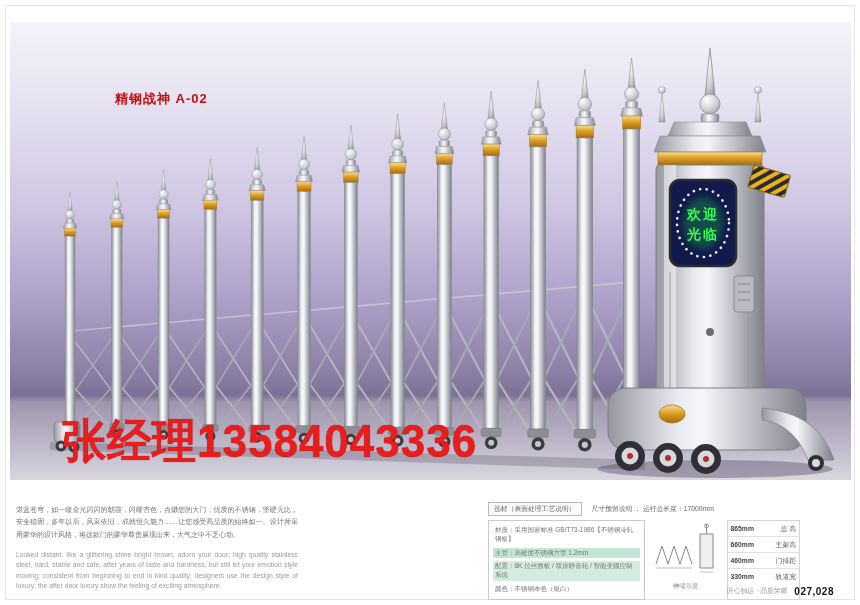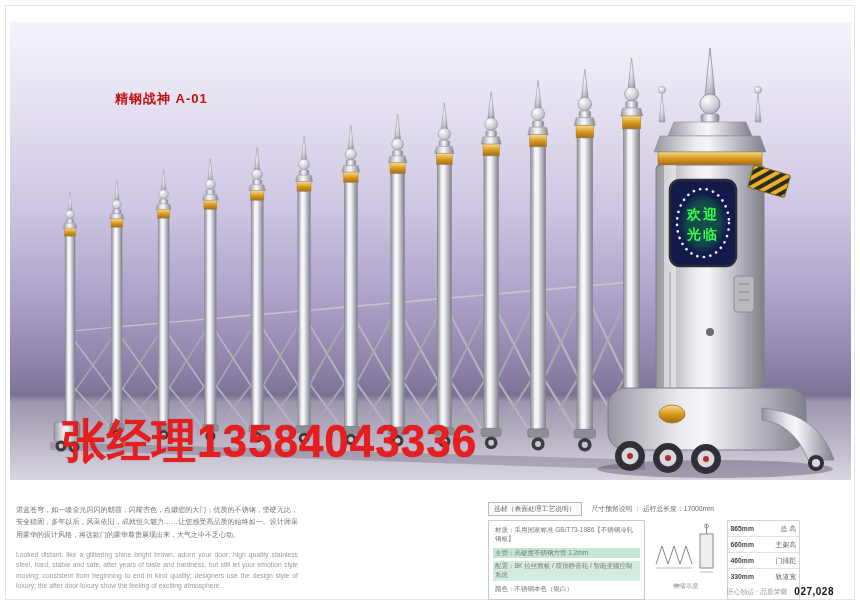--- a/index.html
+++ b/index.html
@@ -24,21 +24,21 @@
   .spec-row{font-size:6.5px;line-height:1.35;color:#777;padding:1px 2px}
   .spec-row.hl{background:#c3e6d5}
   .spec-row.hl2{background:#d4ecdf}
   .spec-diagram{width:66px;display:flex;flex-direction:column;align-items:center}
   .spec-diagram .cap{font-size:6.5px;color:#888;margin-top:2px}
   .spec-dims{width:74px;border:1px solid #d4d4d4}
   .dim-row{display:flex;justify-content:space-between;align-items:center;font-size:6.8px;color:#555;
     border-bottom:1px solid #e2e2e2;padding:2.5px 3px}
   .dim-row:last-child{border-bottom:none}
   .dim-row .val{font-weight:bold;color:#444}
-  .footer{position:absolute;right:26px;bottom:8px;font-size:6.8px;color:#999;display:flex;align-items:flex-end}
+  .footer{position:absolute;right:26px;bottom:8px;font-size:6.8px;color:#999;display:flex;align-items:flex-start}
   .footer b{font-size:10px;color:#151515;margin-left:7px;letter-spacing:.5px;font-family:"Liberation Sans",sans-serif}
 </style>
 </head>
 <body>
 
 <div class="frame"></div>
 
 <div class="artwork">
   <svg id="gate-svg" width="841" height="458" viewBox="0 0 841 458" xmlns="http://www.w3.org/2000/svg" xmlns:xlink="http://www.w3.org/1999/xlink">
     <defs>
@@ -212,21 +212,21 @@
           <circle cx="658" cy="436" r="3" fill="#b03030"></circle>
         <circle cx="696" cy="437" r="15" fill="#2f2f35"></circle>
           <circle cx="696" cy="437" r="8.5" fill="#d8d8de"></circle>
           <circle cx="696" cy="437" r="3" fill="#b03030"></circle>
         <circle cx="806" cy="441" r="8" fill="#2f2f35"></circle>
           <circle cx="806" cy="441" r="4" fill="#d8d8de"></circle>
       </g>
     </g>
   </svg>
 
-  <div class="product-name">精钢战神 A-01</div>
+  <div class="product-name">精钢战神 A-02</div>
   <div class="watermark">张经理13584043336</div>
 </div>
 
 <div class="info">
   <div class="desc">
     <p class="cn">湛蓝苍穹，如一缕金光闪闪的朝霞，闪耀杏色，点缀您的大门；优质的不锈钢，坚硬无比，安全稳固，多年以后，风采依旧，成就恒久魅力……让您感受高品质的始终如一。设计师采用豪华的设计风格，将这款门的豪华尊贵展现出来，大气之中不乏心动。</p>
     <p class="en">Looked distant, like a glittering shine bright brown, adorn your door; high quality stainless steel, hard, stable and safe, after years of taste and hardness, but still let your emotion style moving; consistent from beginning to end in kind quality; designers use the design style of luxury; the after door luxury show the feeling of exciting atmosphere.</p>
   </div>
 
   <div class="specs">

